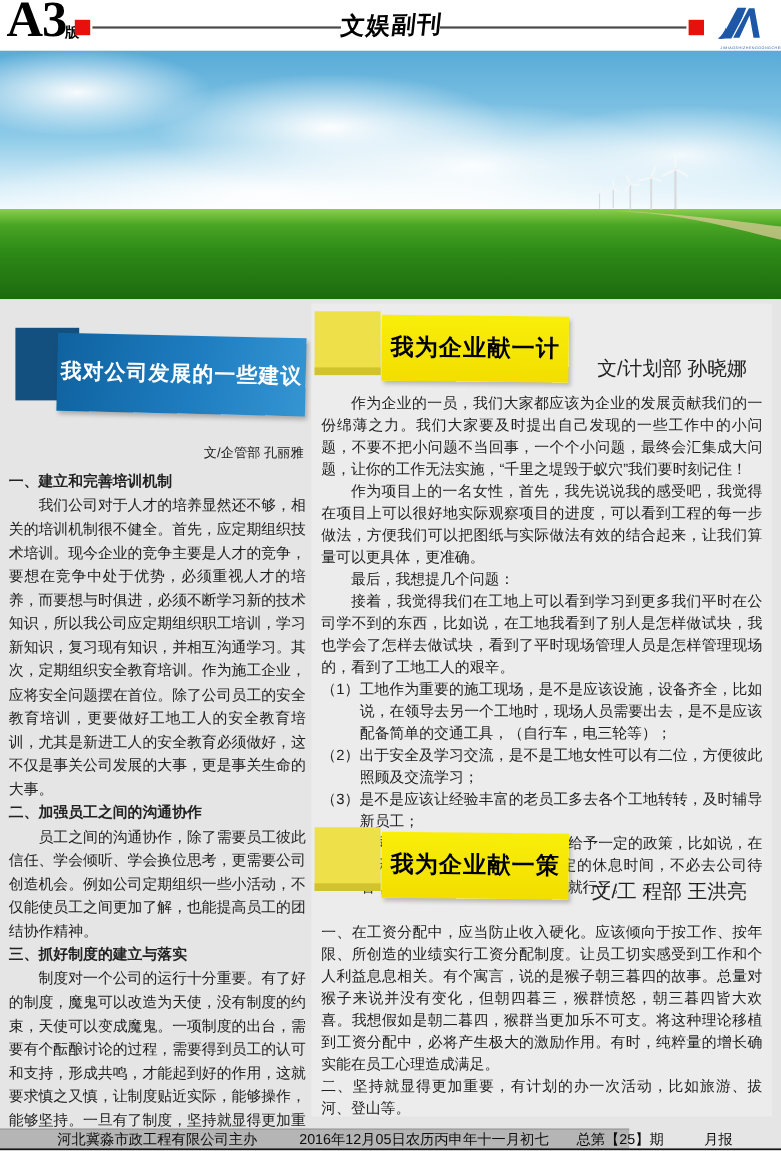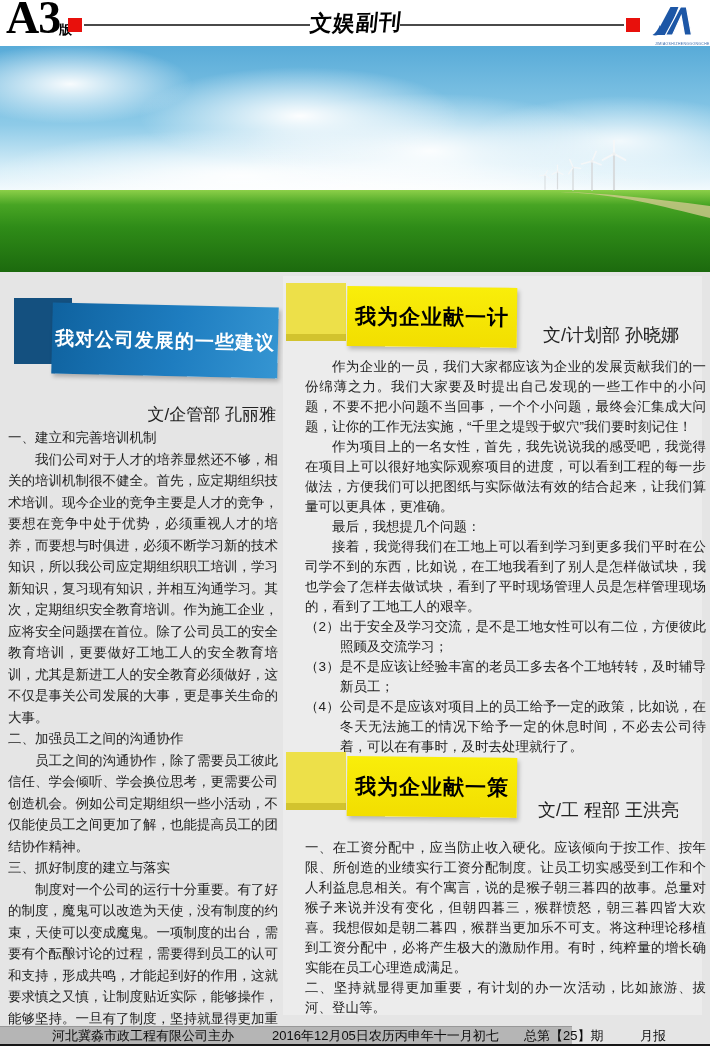--- a/index.html
+++ b/index.html
@@ -43,42 +43,42 @@
   .leftcol{position:absolute;left:8px;top:275px;width:270px;height:745px;}
   .rightcol{position:absolute;left:283px;top:276px;width:419px;height:739px;background:#ececec;}
 
   
   .bluback{position:absolute;left:6px;top:23px;width:58px;height:66px;background:#14507f;}
   .blufront{position:absolute;left:44px;top:30px;width:226px;height:71px;
       background:linear-gradient(100deg,#0f629f 0%,#1e7dc0 55%,#3595d2 100%);
       transform:rotate(1.3deg);box-shadow:2px 3px 4px rgba(0,0,0,.25);}
   .blufront .t{width:100%;text-align:center;line-height:71px;color:#fff;
       font-weight:bold;font-size:19px;letter-spacing:1px;}
-  .byline-left{position:absolute;top:128px;right:2px;font-size:17px;color:#222;}
+  .byline-left{position:absolute;top:128px;right:2px;font-size:12px;color:#222;}
   .body-left{position:absolute;top:152px;left:0;width:270px;font-size:13.5px;
       line-height:21.5px;text-align:justify;color:#222;}
 
   
   .yelback{position:absolute;width:60px;height:51px;background:#ede049;border-bottom:7px solid #d2c32e;}
   .yelfront{position:absolute;width:170px;height:60px;
       background:linear-gradient(180deg,#f9ee0a 0%,#f2de00 100%);
       transform:rotate(.6deg);box-shadow:2px 3px 4px rgba(0,0,0,.22);}
   .yelfront .t{width:100%;text-align:center;line-height:60px;color:#000;
       font-weight:bold;font-size:21px;letter-spacing:1px;}
   .yb1-back{left:3px;top:7px}.yb1-front{left:64px;top:11px}
   .yb2-back{left:3px;top:476px}.yb2-front{left:64px;top:481px}
   .byline-r{position:absolute;right:23px;font-size:18px;color:#222;}
   .byline-r1{top:47px}.byline-r2{top:522px}
-  .body-r{position:absolute;left:22px;width:401px;font-size:13.5px;line-height:20px;
+  .body-r{position:absolute;left:9px;width:401px;font-size:13.5px;line-height:20px;
       text-align:justify;color:#222;}
   .body-r1{top:81px}.body-r2{top:562px}
 
   p{margin:0;padding:0;}
   .indent{text-indent:2em;}
-  .h3{font-weight:normal;}
+  .h3{font-weight:bold;}
   .item{padding-left:2.6em;text-indent:-2.6em;}
 
   
   .footband{position:absolute;left:0;top:1026px;width:572px;height:18px;background:#b5b5b5;
       border-top:1px solid #989898;font-size:13px;color:#0d0d0d;}
   .footband span{position:absolute;top:0;line-height:18px;white-space:nowrap;}
   .f1{left:52px}.f2{left:272px}.f3{left:524px}.f4{left:640px}
   .footline{position:absolute;left:0;top:1044px;width:710px;height:2px;background:#161616;}
 </style>
 </head>
@@ -180,20 +180,21 @@
     <div class="yelback yb1-back"></div>
     <div class="yelfront yb1-front">
       <div class="t">我为企业献一计</div>
     </div>
     <div class="byline-r byline-r1">文/计划部 孙晓娜</div>
     <div class="body-r body-r1">
       <p class="indent">作为企业的一员，我们大家都应该为企业的发展贡献我们的一份绵薄之力。我们大家要及时提出自己发现的一些工作中的小问题，不要不把小问题不当回事，一个个小问题，最终会汇集成大问题，让你的工作无法实施，“千里之堤毁于蚁穴”我们要时刻记住！</p>
       <p class="indent">作为项目上的一名女性，首先，我先说说我的感受吧，我觉得在项目上可以很好地实际观察项目的进度，可以看到工程的每一步做法，方便我们可以把图纸与实际做法有效的结合起来，让我们算量可以更具体，更准确。</p>
       <p class="indent">最后，我想提几个问题：</p>
       <p class="indent">接着，我觉得我们在工地上可以看到学习到更多我们平时在公司学不到的东西，比如说，在工地我看到了别人是怎样做试块，我也学会了怎样去做试块，看到了平时现场管理人员是怎样管理现场的，看到了工地工人的艰辛。</p>
+      <p class="item">（1）工地作为重要的施工现场，是不是应该设施，设备齐全，比如说，在领导去另一个工地时，现场人员需要出去，是不是应该配备简单的交通工具，（自行车，电三轮等）；</p>
       <p class="item">（2）出于安全及学习交流，是不是工地女性可以有二位，方便彼此照顾及交流学习；</p>
       <p class="item">（3）是不是应该让经验丰富的老员工多去各个工地转转，及时辅导新员工；</p>
       <p class="item">（4）公司是不是应该对项目上的员工给予一定的政策，比如说，在冬天无法施工的情况下给予一定的休息时间，不必去公司待着，可以在有事时，及时去处理就行了。</p>
     </div>
 
     <div class="yelback yb2-back"></div>
     <div class="yelfront yb2-front">
       <div class="t">我为企业献一策</div>
     </div>
     <div class="byline-r byline-r2">文/工 程部 王洪亮</div>

